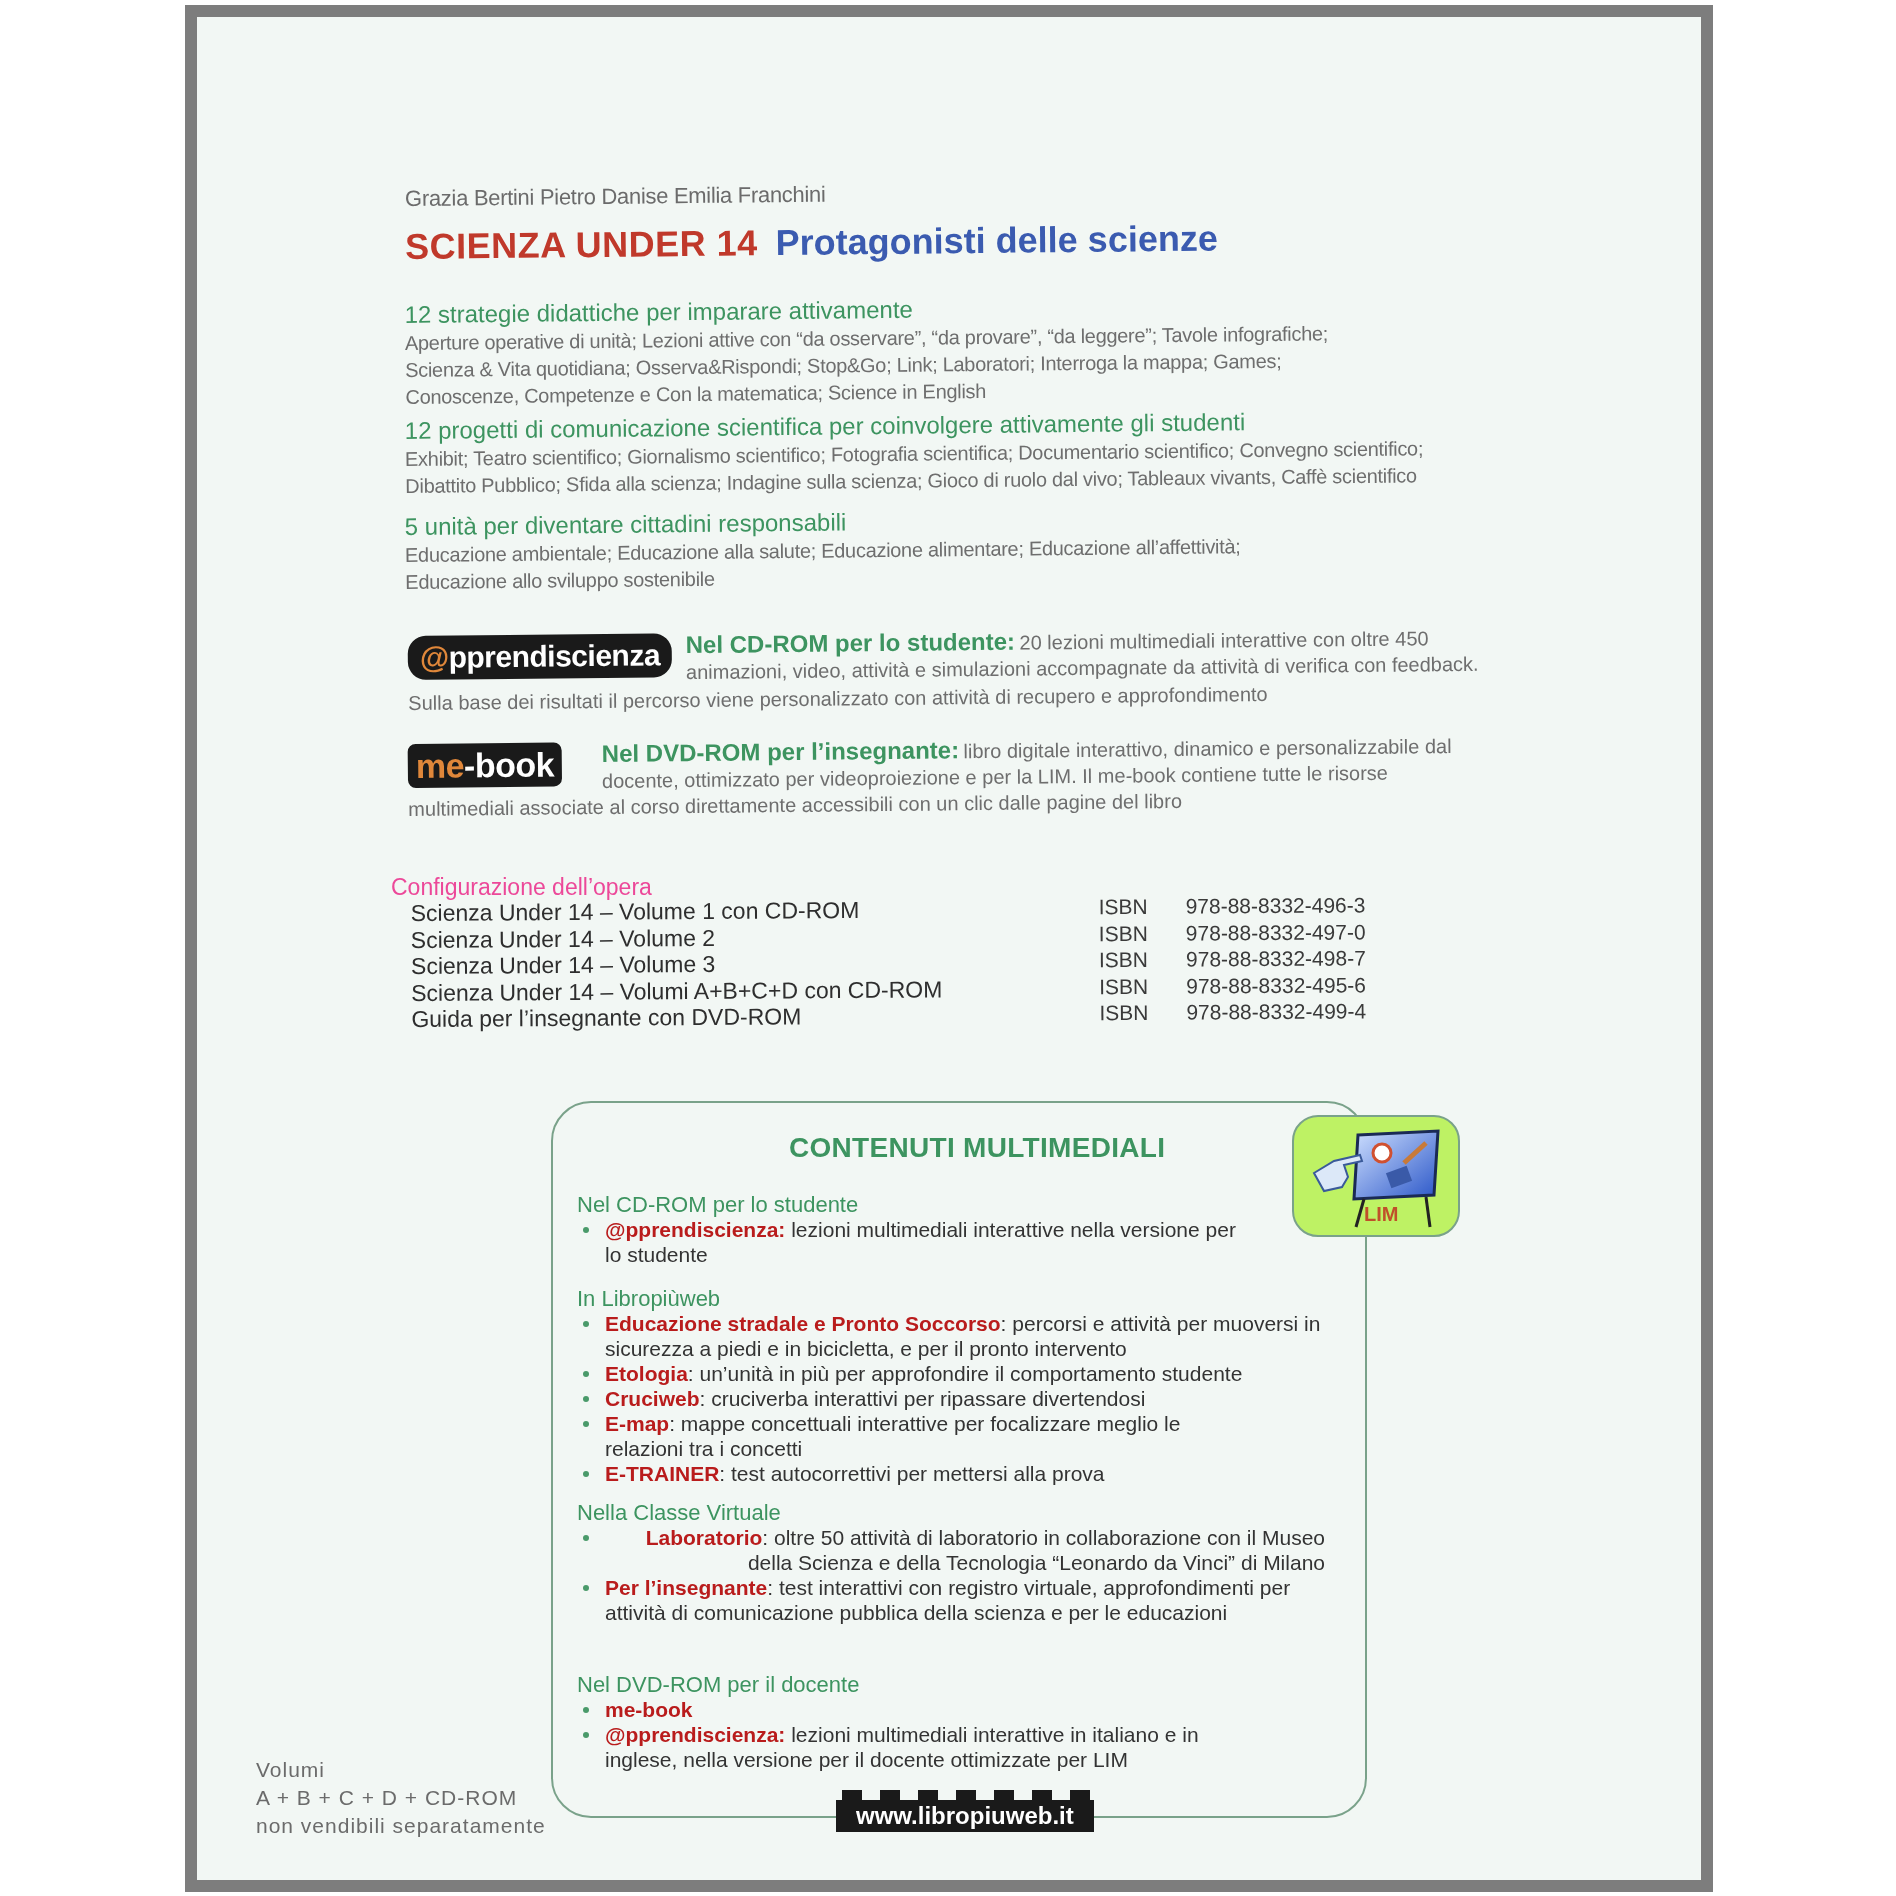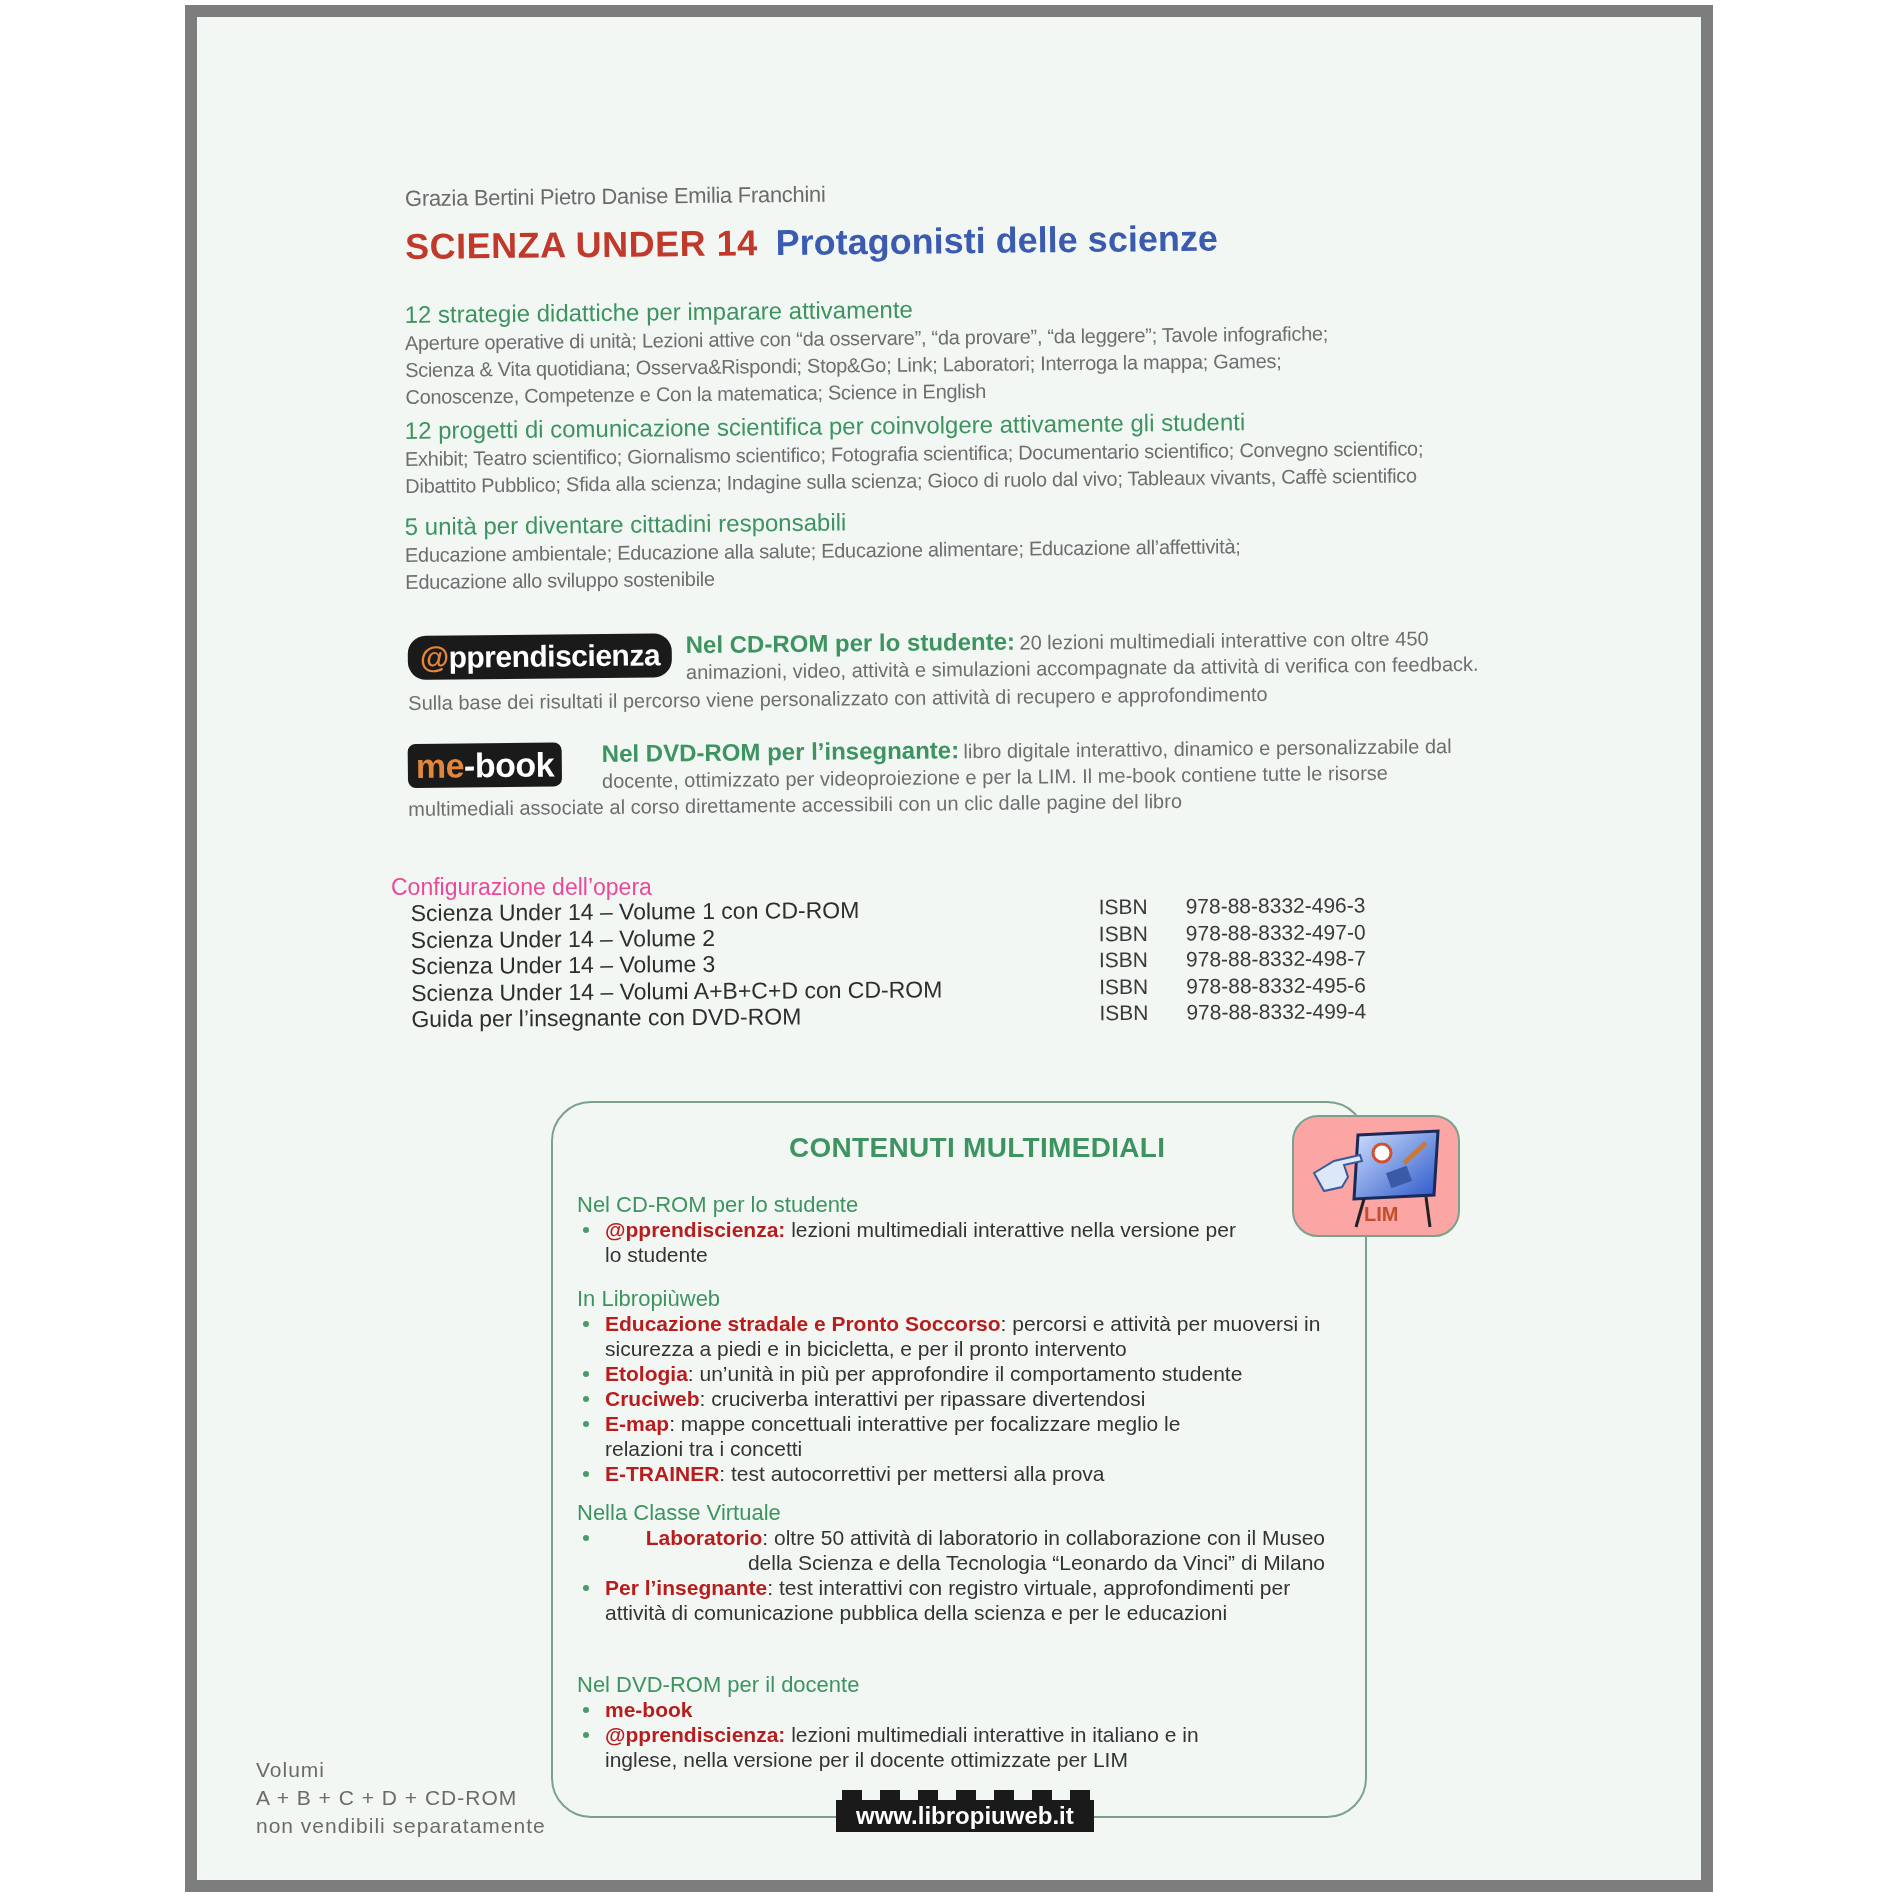--- a/index.html
+++ b/index.html
@@ -37,21 +37,21 @@
   .config-row { position: relative; height: 26.5px; font-size: 23px; color: #2e2e2e; }
   .config-row .name { position: absolute; left: 0; }
   .config-row .isbn-l { position: absolute; left: 688px; font-size: 21px; color: #3a3a3a; }
   .config-row .isbn-v { position: absolute; left: 775px; font-size: 21px; color: #3a3a3a; }
   .box {
     position: absolute; left: 551px; top: 1101px; width: 816px; height: 717px;
     border: 2px solid #7aa28a; border-radius: 40px; box-sizing: border-box;
   }
   .lim-box {
     position: absolute; left: 1292px; top: 1115px; width: 168px; height: 122px;
-    border: 2px solid #7aa28a; border-radius: 26px; box-sizing: border-box; background: #fca5a5;
+    border: 2px solid #7aa28a; border-radius: 26px; box-sizing: border-box; background: #bef264;
   }
   .box-title { left: 789px; top: 1132px; font-size: 28px; font-weight: bold; color: #3d9460; letter-spacing: 0.3px; }
   .cgroup { left: 577px; }
   .cgroup .gh { color: #3d9460; font-size: 22px; line-height: 25px; }
   .cgroup ul { list-style: none; margin: 0; padding: 0; }
   .cgroup li { position: relative; padding-left: 28px; font-size: 21px; line-height: 25px; color: #333; white-space: normal; }
   .cgroup li::before { content: ""; position: absolute; left: 6px; top: 10px; width: 6px; height: 6px; border-radius: 3px; background: #4a9a6a; }
   .cgroup li b { color: #b91c1c; }
   .weblogo { left: 836px; top: 1790px; }
   .weblogo .bar { position: relative; background: #1a1a1a; color: #fff; font-weight: bold; font-size: 24px; padding: 2px 20px 2px 20px; }

